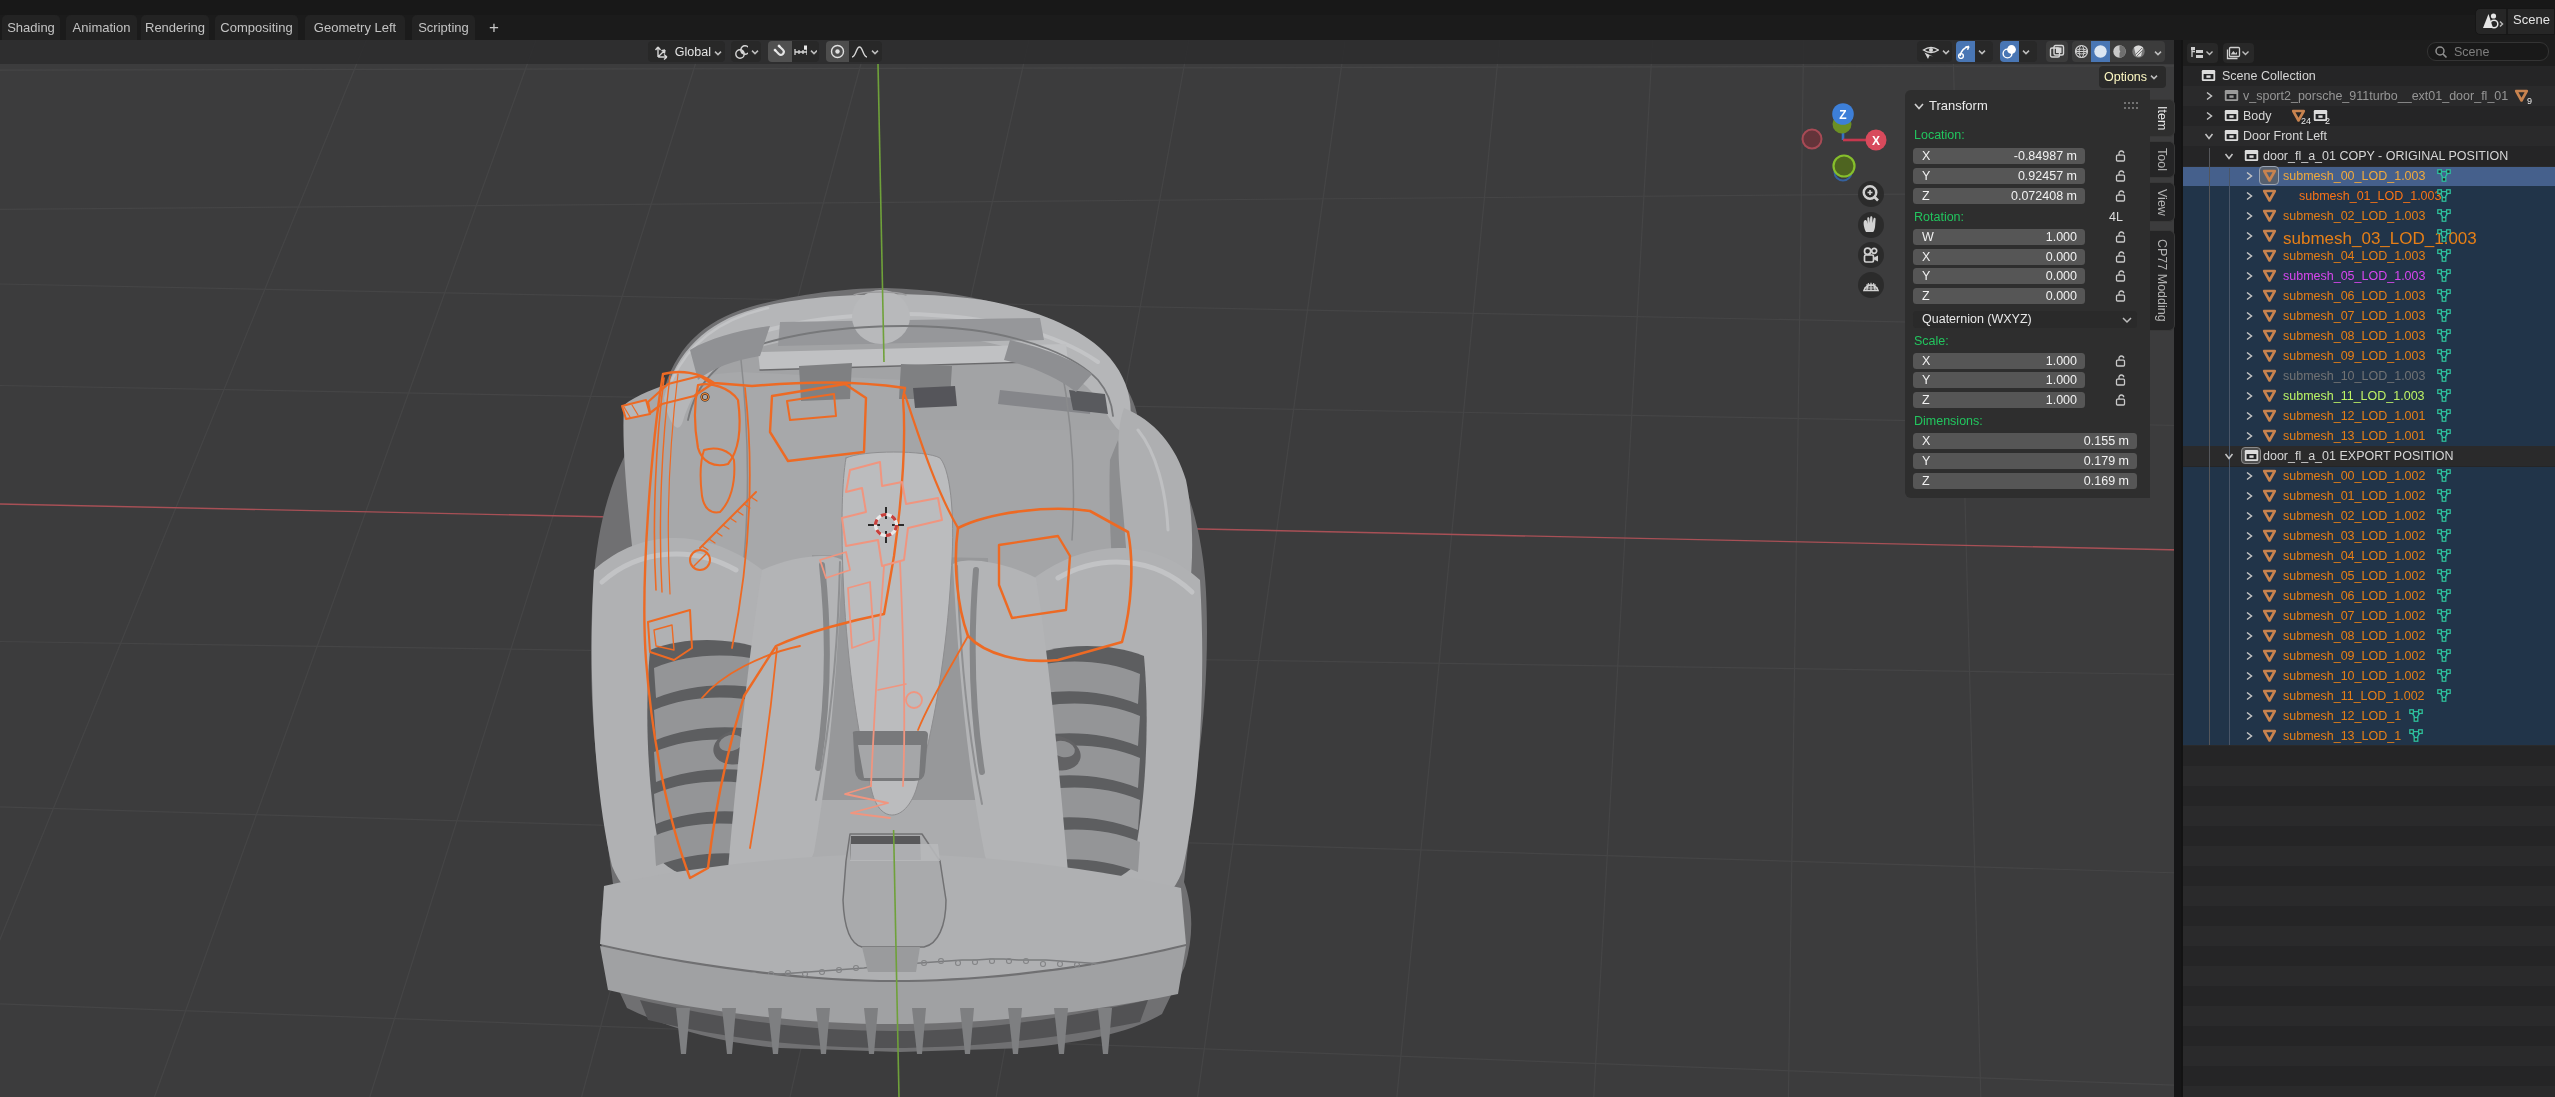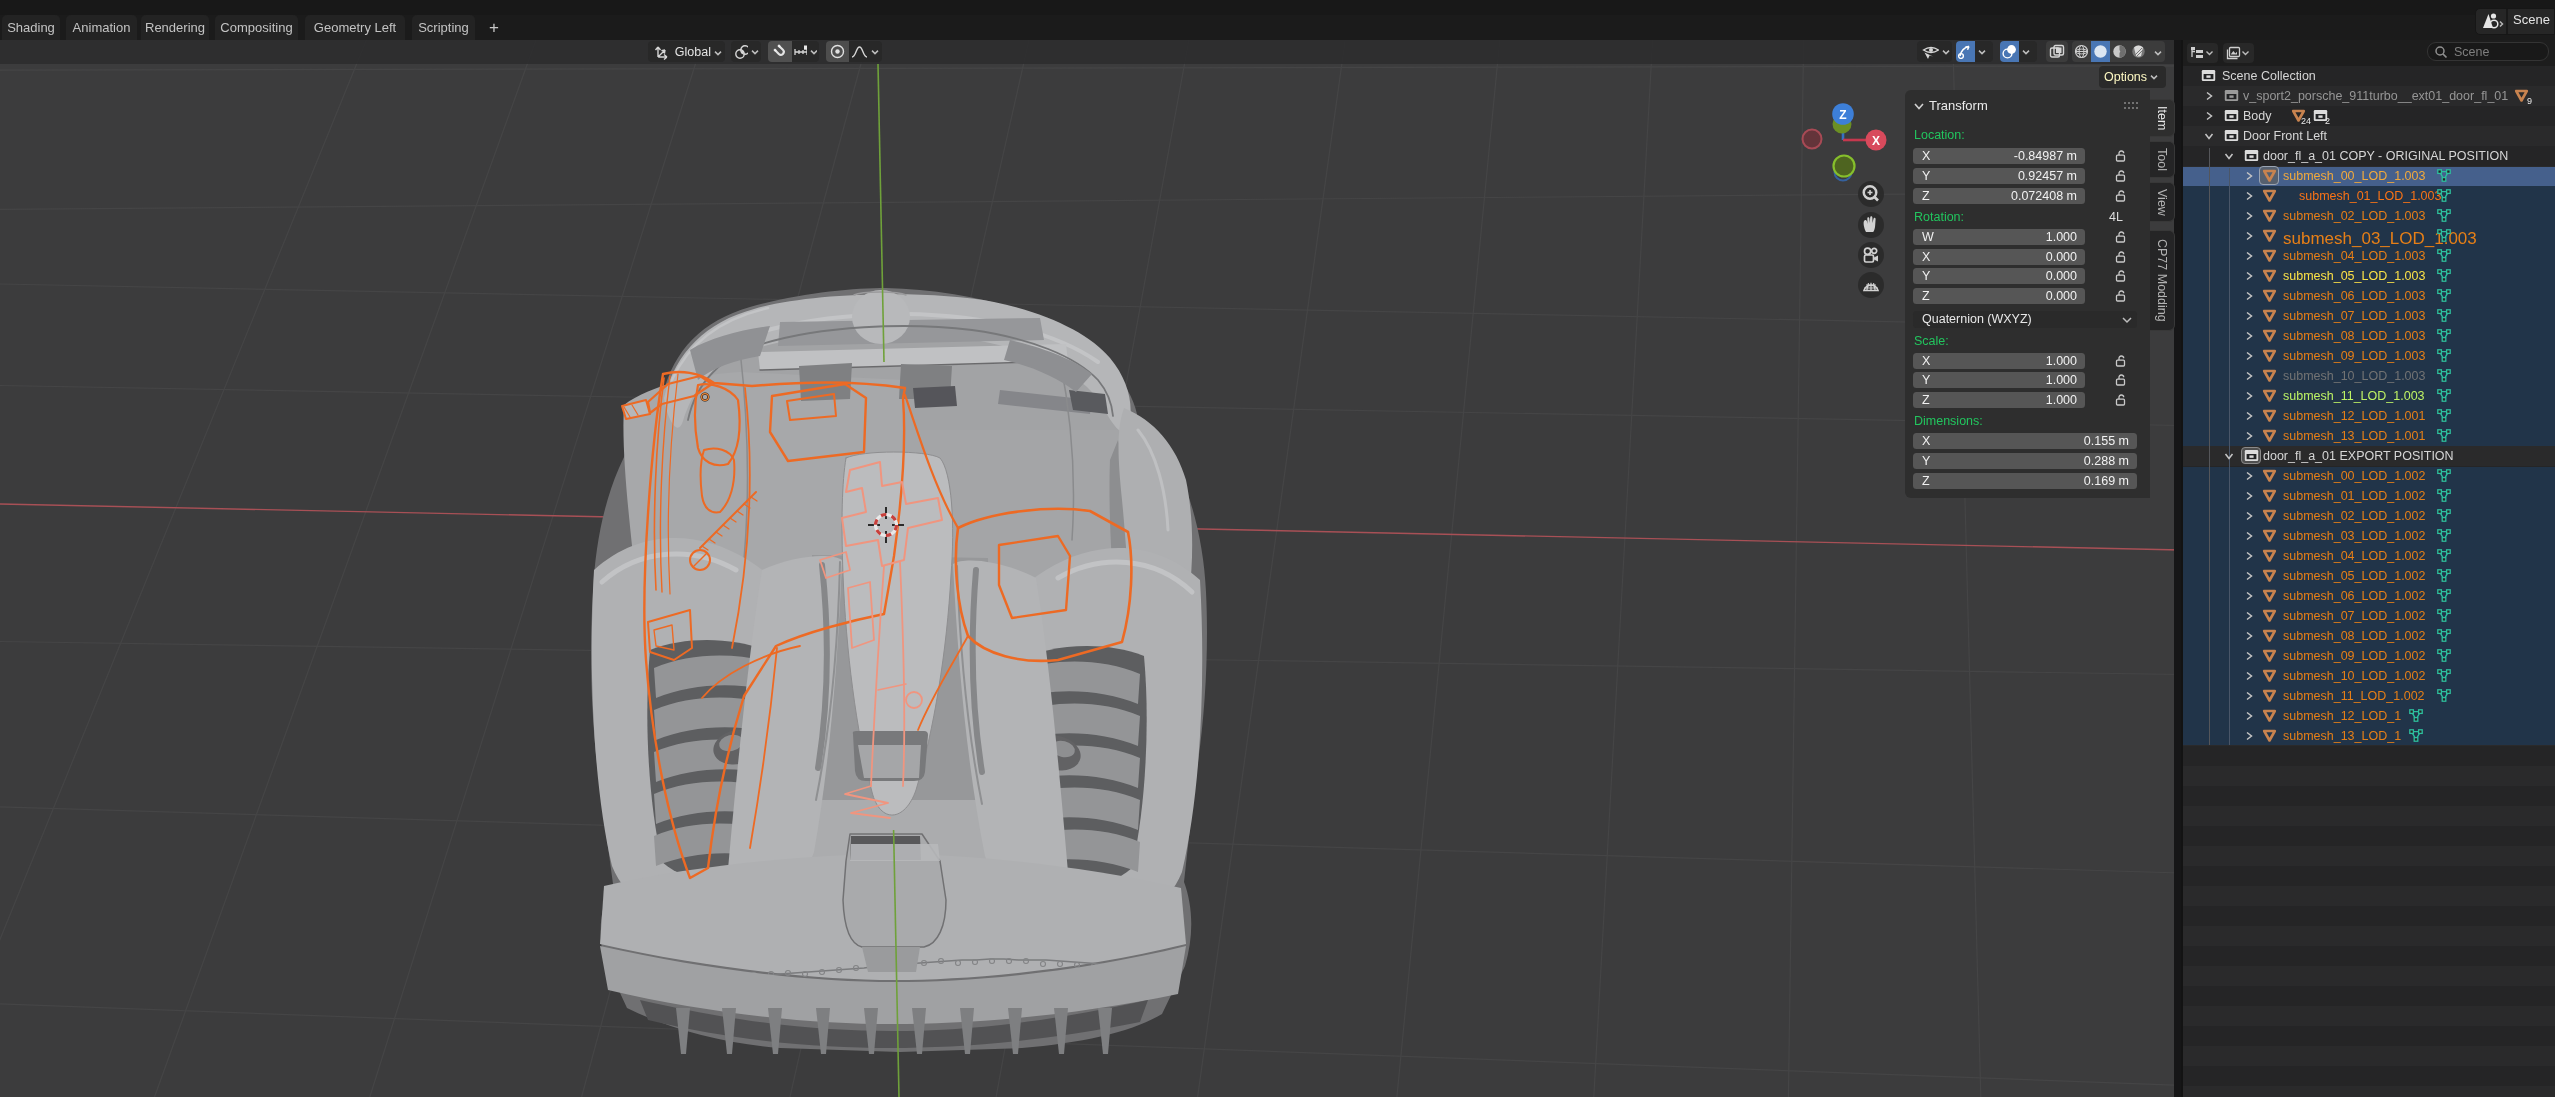--- a/index.html
+++ b/index.html
@@ -488,21 +488,21 @@
 <rect x="2.5" y="6.2" width="8" height="5.8" rx="1" fill="none" stroke="#c9c9c9" stroke-width="1.3"></rect>
 <path d="M5,6 L5,4.4 A2.3,2.3 0 0 1 9.6,4.2 L9.6,2.8" fill="none" stroke="#c9c9c9" stroke-width="1.3"></path>
     </svg>
     <div class="plabel" style="left:1914px;top:414px">Dimensions:</div>
     <div class="fld" style="left:1913px;top:433px;width:224px">
       <span class="fl">X</span>
       <span class="fv">0.155 m</span>
     </div>
     <div class="fld" style="left:1913px;top:453px;width:224px">
       <span class="fl">Y</span>
-      <span class="fv">0.288 m</span>
+      <span class="fv">0.179 m</span>
     </div>
     <div class="fld" style="left:1913px;top:473px;width:224px">
       <span class="fl">Z</span>
       <span class="fv">0.169 m</span>
     </div>
     <div class="abs" style="left:2174px;top:40px;width:7px;height:1057px;background:#161617"></div>
     <div class="vtab" style="top:99px;height:38px;background:#2e2e2e;color:#e9e9e9">
       <span>Item</span>
     </div>
     <div class="vtab" style="top:141px;height:37px;background:#252526;color:#b4b4b4">
@@ -719,21 +719,21 @@
 <rect x="6.2" y="9.6" width="3.6" height="3.6" fill="#252526" stroke="#2dbf9f" stroke-width="1.3"></rect>
         </svg>
       </div>
       <div class="orow" style="top:266px">
         <svg class="oicon" style="left:62px;top:5px;position:absolute" width="8" height="10">
           <path d="M2,1.5 L6.5,5 L2,8.5" stroke="#c5c5c5" stroke-width="1.5" fill="none"></path>
         </svg>
         <svg class="abs" style="left:79px;top:3px" width="15" height="14">
 <path d="M2.2,2 L12.8,2 L7.5,11.5 Z" fill="none" stroke="#c8834f" stroke-width="2.6" stroke-linejoin="round"></path>
         </svg>
-        <span class="abs" style="left:100px;top:2.5px;color:#fde047;font-size:12.5px;white-space:nowrap">submesh_05_LOD_1.003</span>
+        <span class="abs" style="left:100px;top:2.5px;color:#d946ef;font-size:12.5px;white-space:nowrap">submesh_05_LOD_1.003</span>
         <svg class="abs" style="left:253px;top:2px" width="16" height="15">
 <path d="M3.6,3.6 L12.4,3.6 L8,11.5 Z" fill="none" stroke="#2dbf9f" stroke-width="1.4"></path>
 <rect x="1.8" y="1.8" width="3.6" height="3.6" fill="#252526" stroke="#2dbf9f" stroke-width="1.3"></rect>
 <rect x="10.6" y="1.8" width="3.6" height="3.6" fill="#252526" stroke="#2dbf9f" stroke-width="1.3"></rect>
 <rect x="6.2" y="9.6" width="3.6" height="3.6" fill="#252526" stroke="#2dbf9f" stroke-width="1.3"></rect>
         </svg>
       </div>
       <div class="orow" style="top:286px">
         <svg class="oicon" style="left:62px;top:5px;position:absolute" width="8" height="10">
           <path d="M2,1.5 L6.5,5 L2,8.5" stroke="#c5c5c5" stroke-width="1.5" fill="none"></path>

